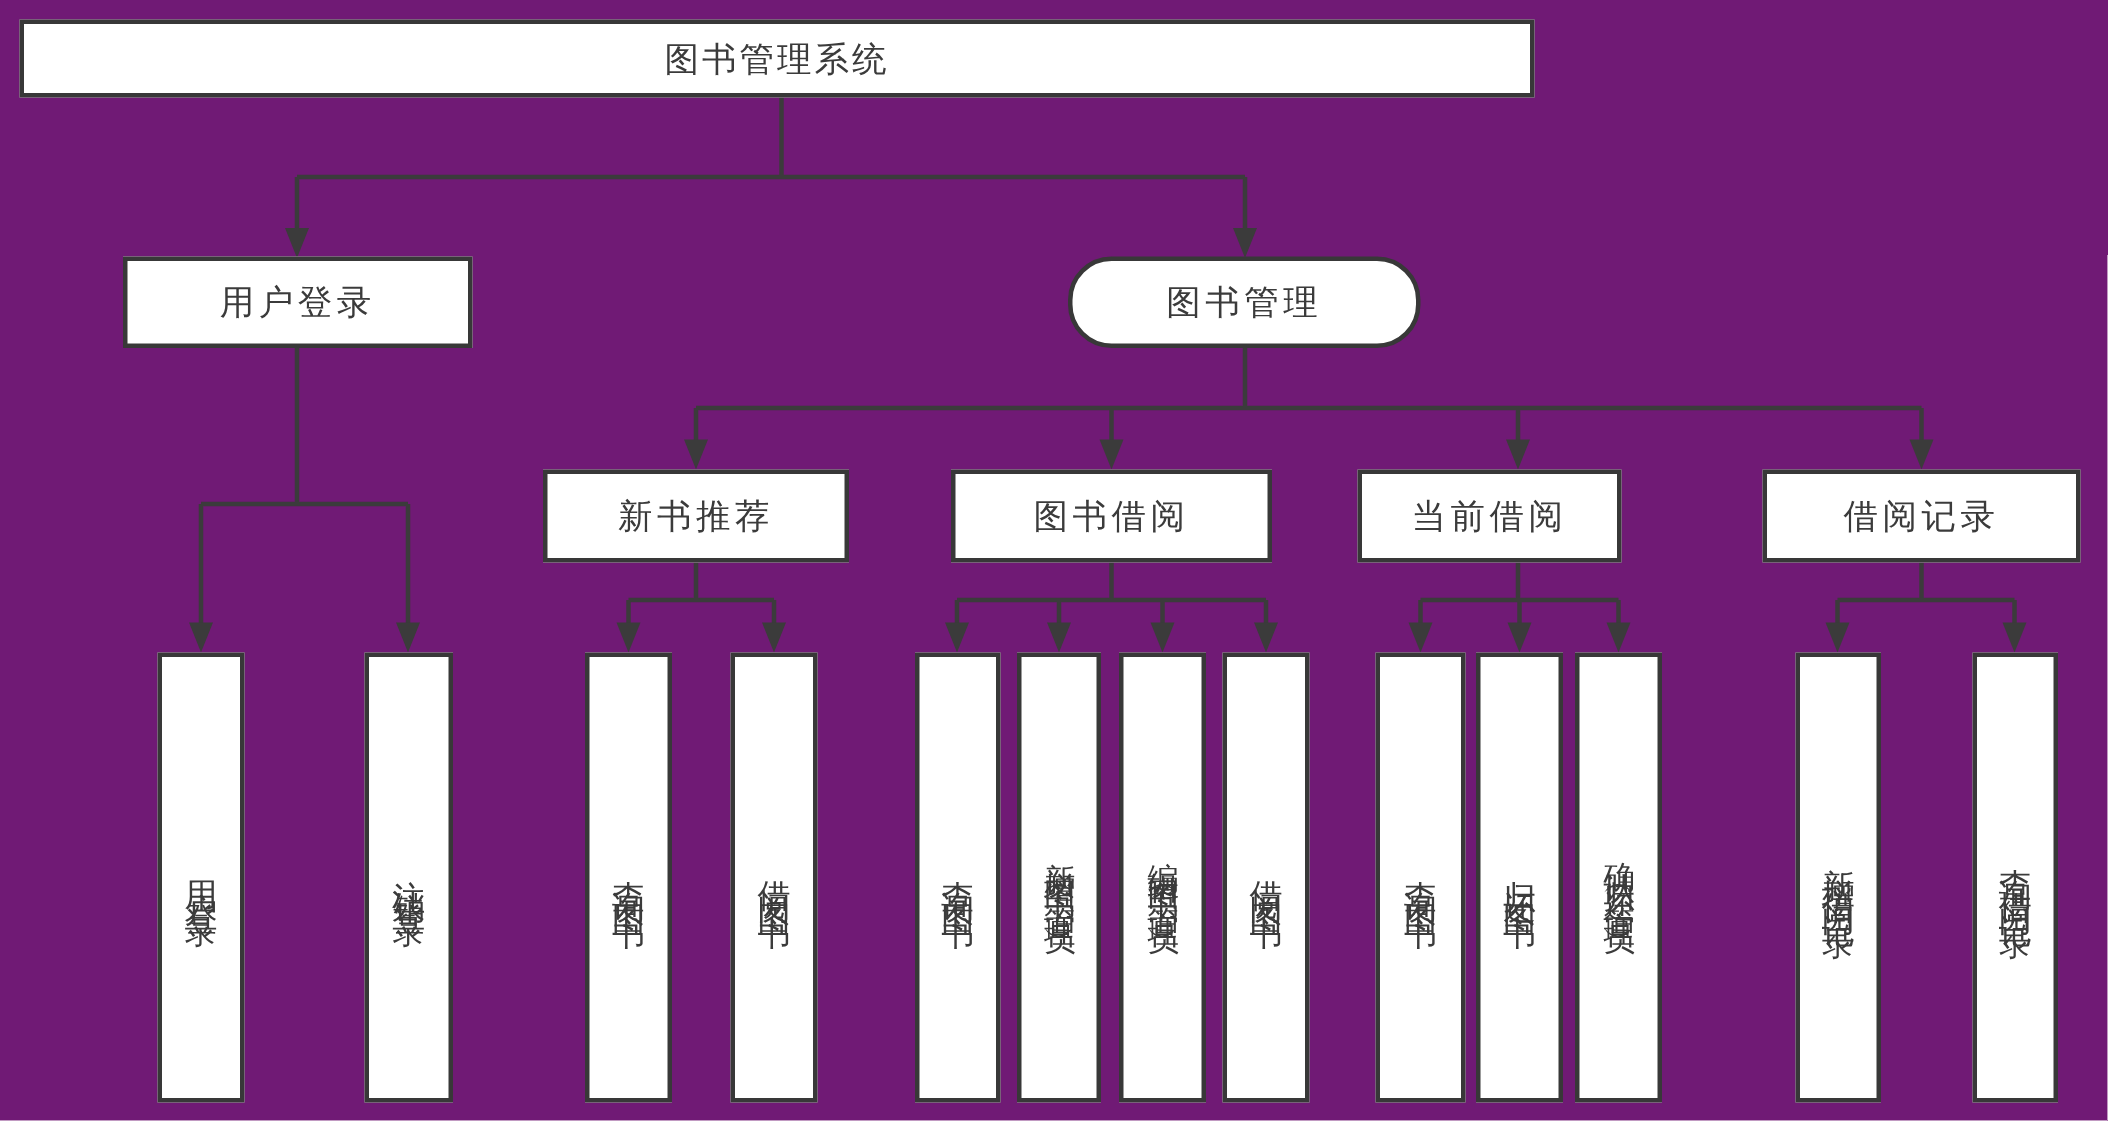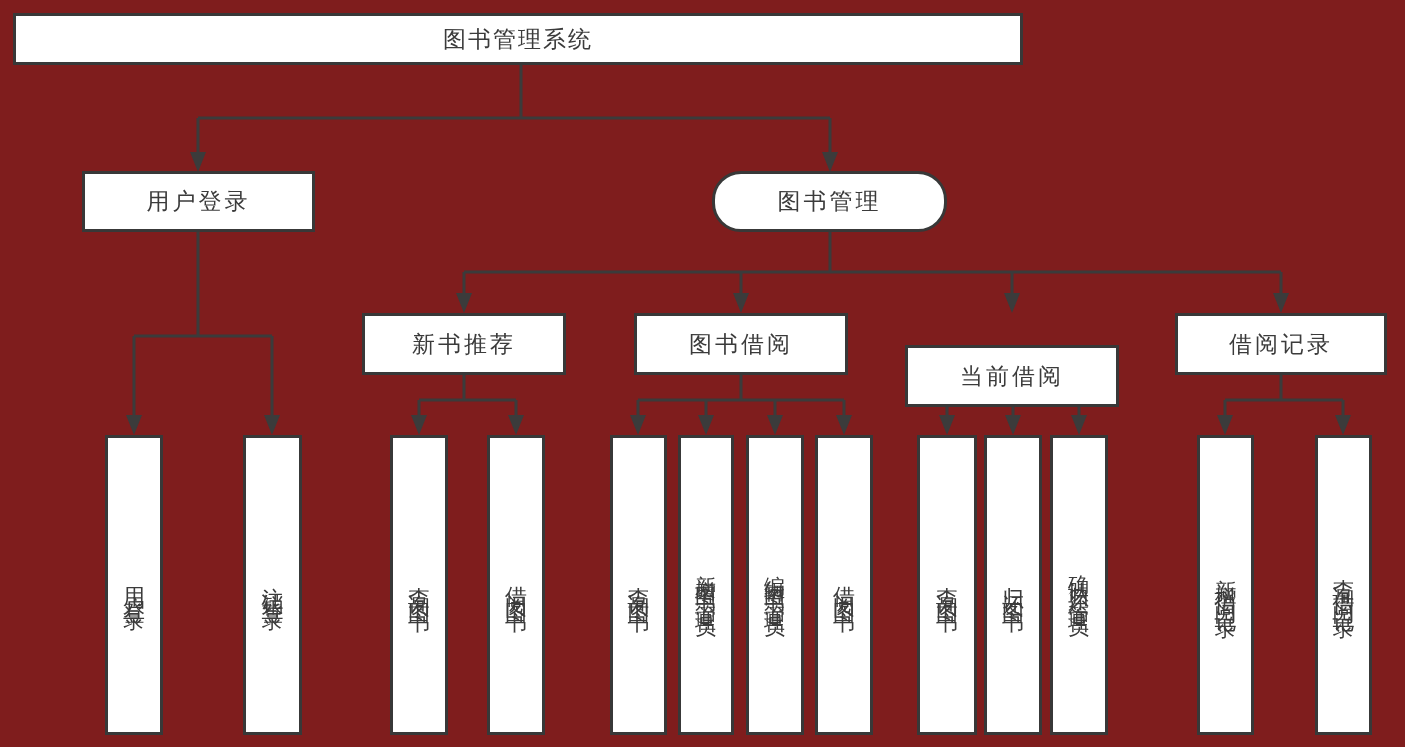--- a/index.html
+++ b/index.html
@@ -5,21 +5,21 @@
   * { box-sizing: border-box; margin: 0; padding: 0; }
   html, body { background: #ffffff; }
   body {
     font-family: "Liberation Sans", "DejaVu Sans", sans-serif;
     color: #3a3a3a;
   }
   .canvas {
     position: relative;
     width: 1405px;
     height: 747px;
-    background: #7f1d1d;
+    background: #701a75;
     overflow: hidden;
   }
   svg.connectors {
     position: absolute;
     left: 0; top: 0;
     width: 1405px; height: 747px;
   }
   .node {
     position: absolute;
     background: #ffffff;
@@ -108,21 +108,21 @@
   <div class="node hbox" style="left:712px; top:171px; width:235px; height:61px;border-radius:29px;">
     <span>图书管理</span>
   </div>
 
   <div class="node hbox" style="left:362px; top:313px; width:204px; height:62px;">
     <span>新书推荐</span>
   </div>
   <div class="node hbox" style="left:634px; top:313px; width:214px; height:62px;">
     <span>图书借阅</span>
   </div>
-  <div class="node hbox" style="left:905px; top:313px; width:214px; height:62px;margin-top:32px;">
+  <div class="node hbox" style="left:905px; top:313px; width:176px; height:62px;">
     <span>当前借阅</span>
   </div>
   <div class="node hbox" style="left:1175px; top:313px; width:212px; height:62px;">
     <span>借阅记录</span>
   </div>
 
   <div class="node leaf" style="left:105px; top:435px; width:58px; height:300px;">
     <span>用户登录</span>
   </div>
   <div class="node leaf" style="left:243px; top:435px; width:59px; height:300px;">

